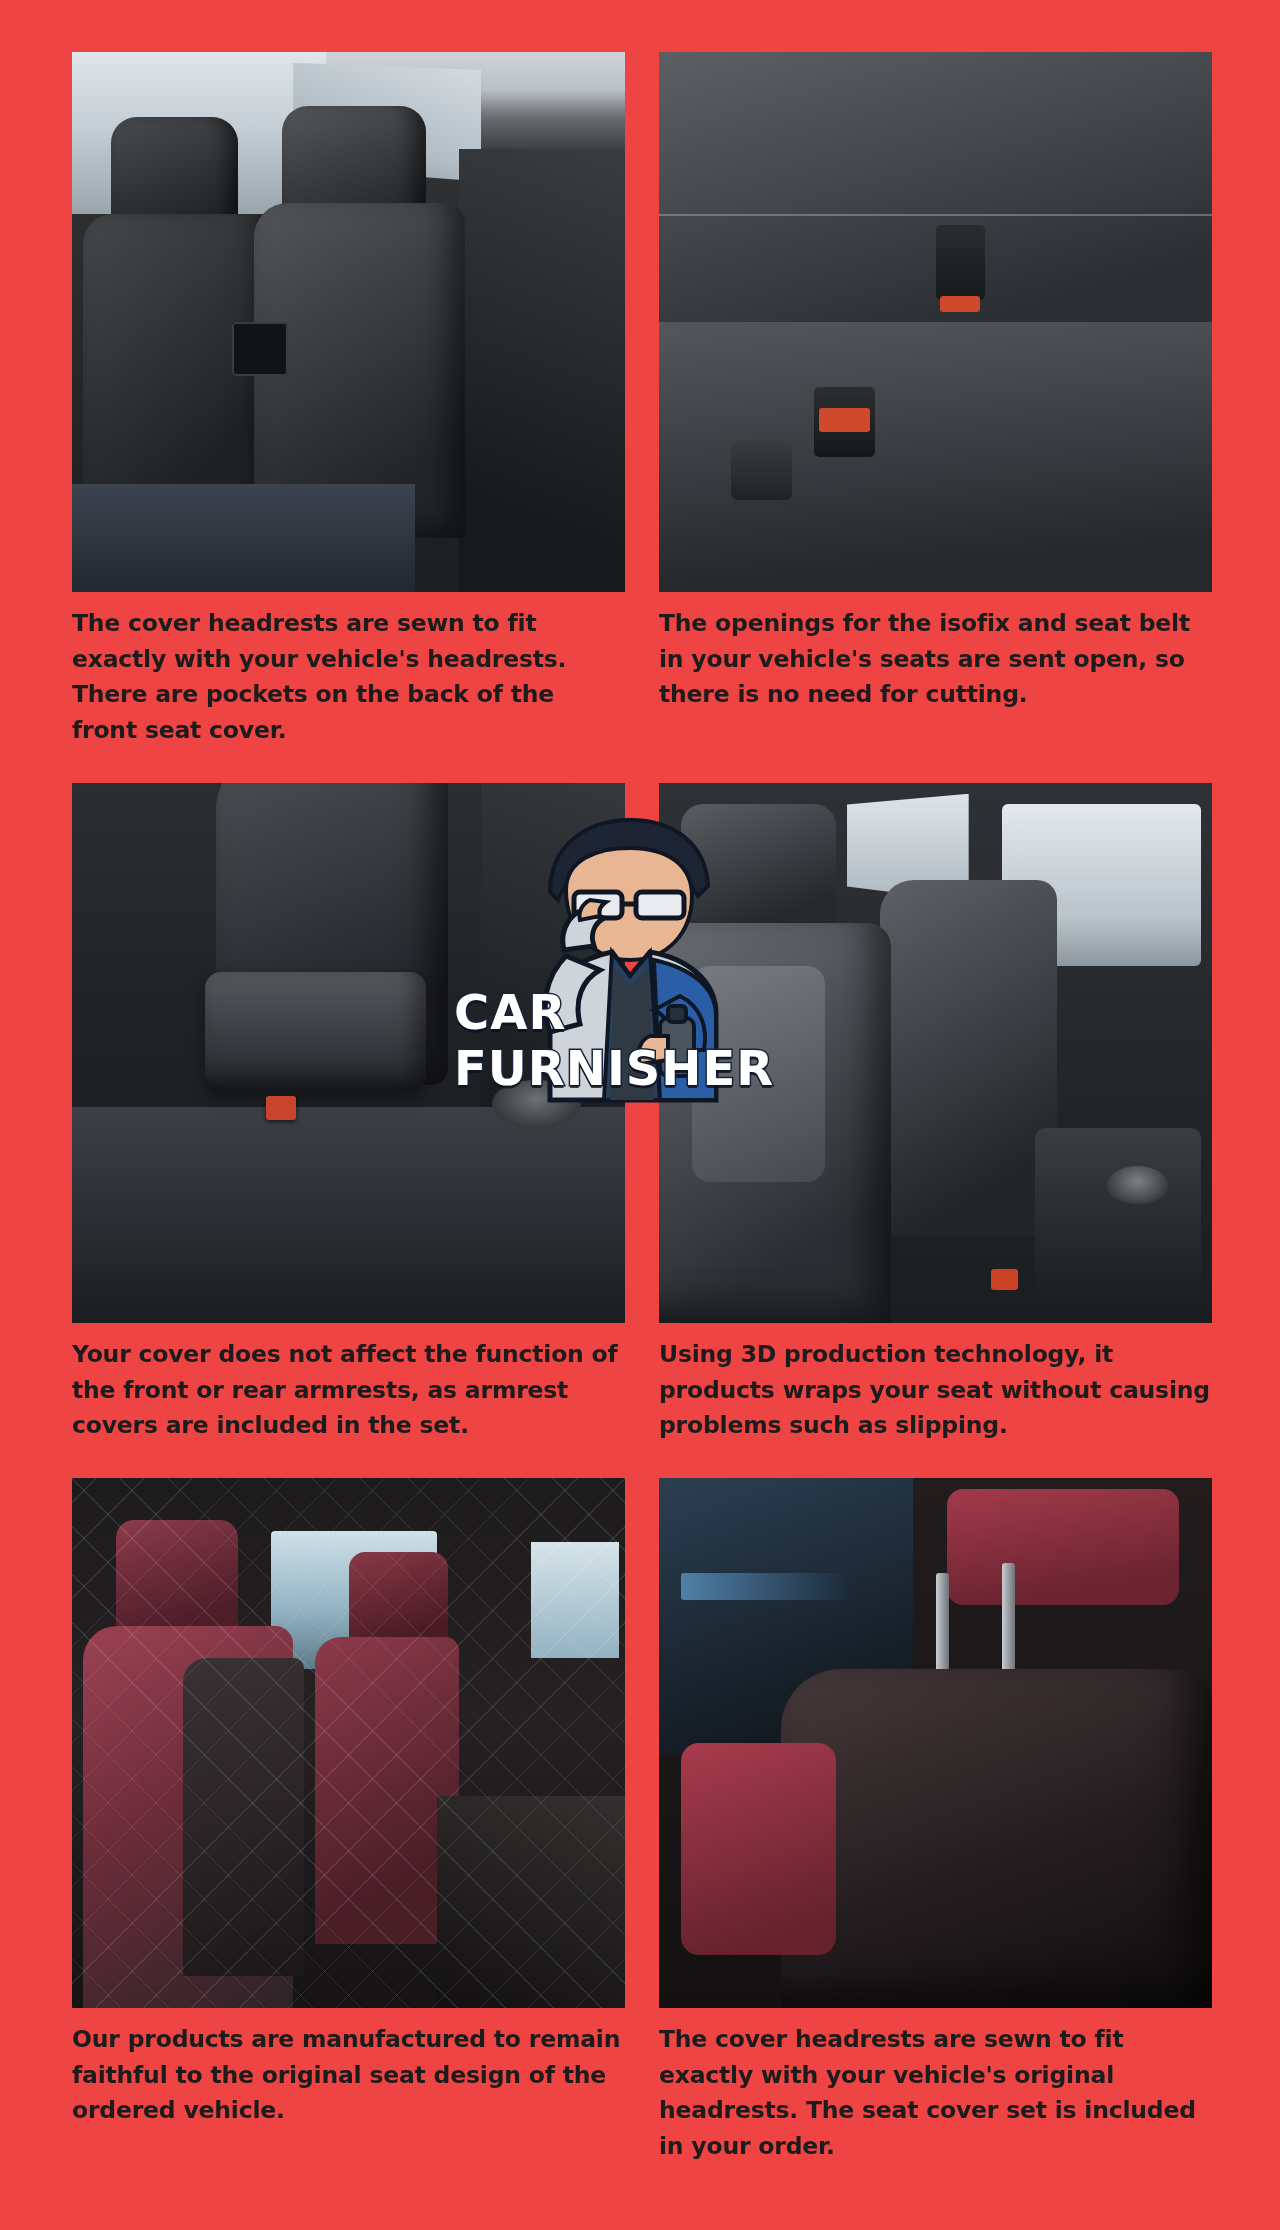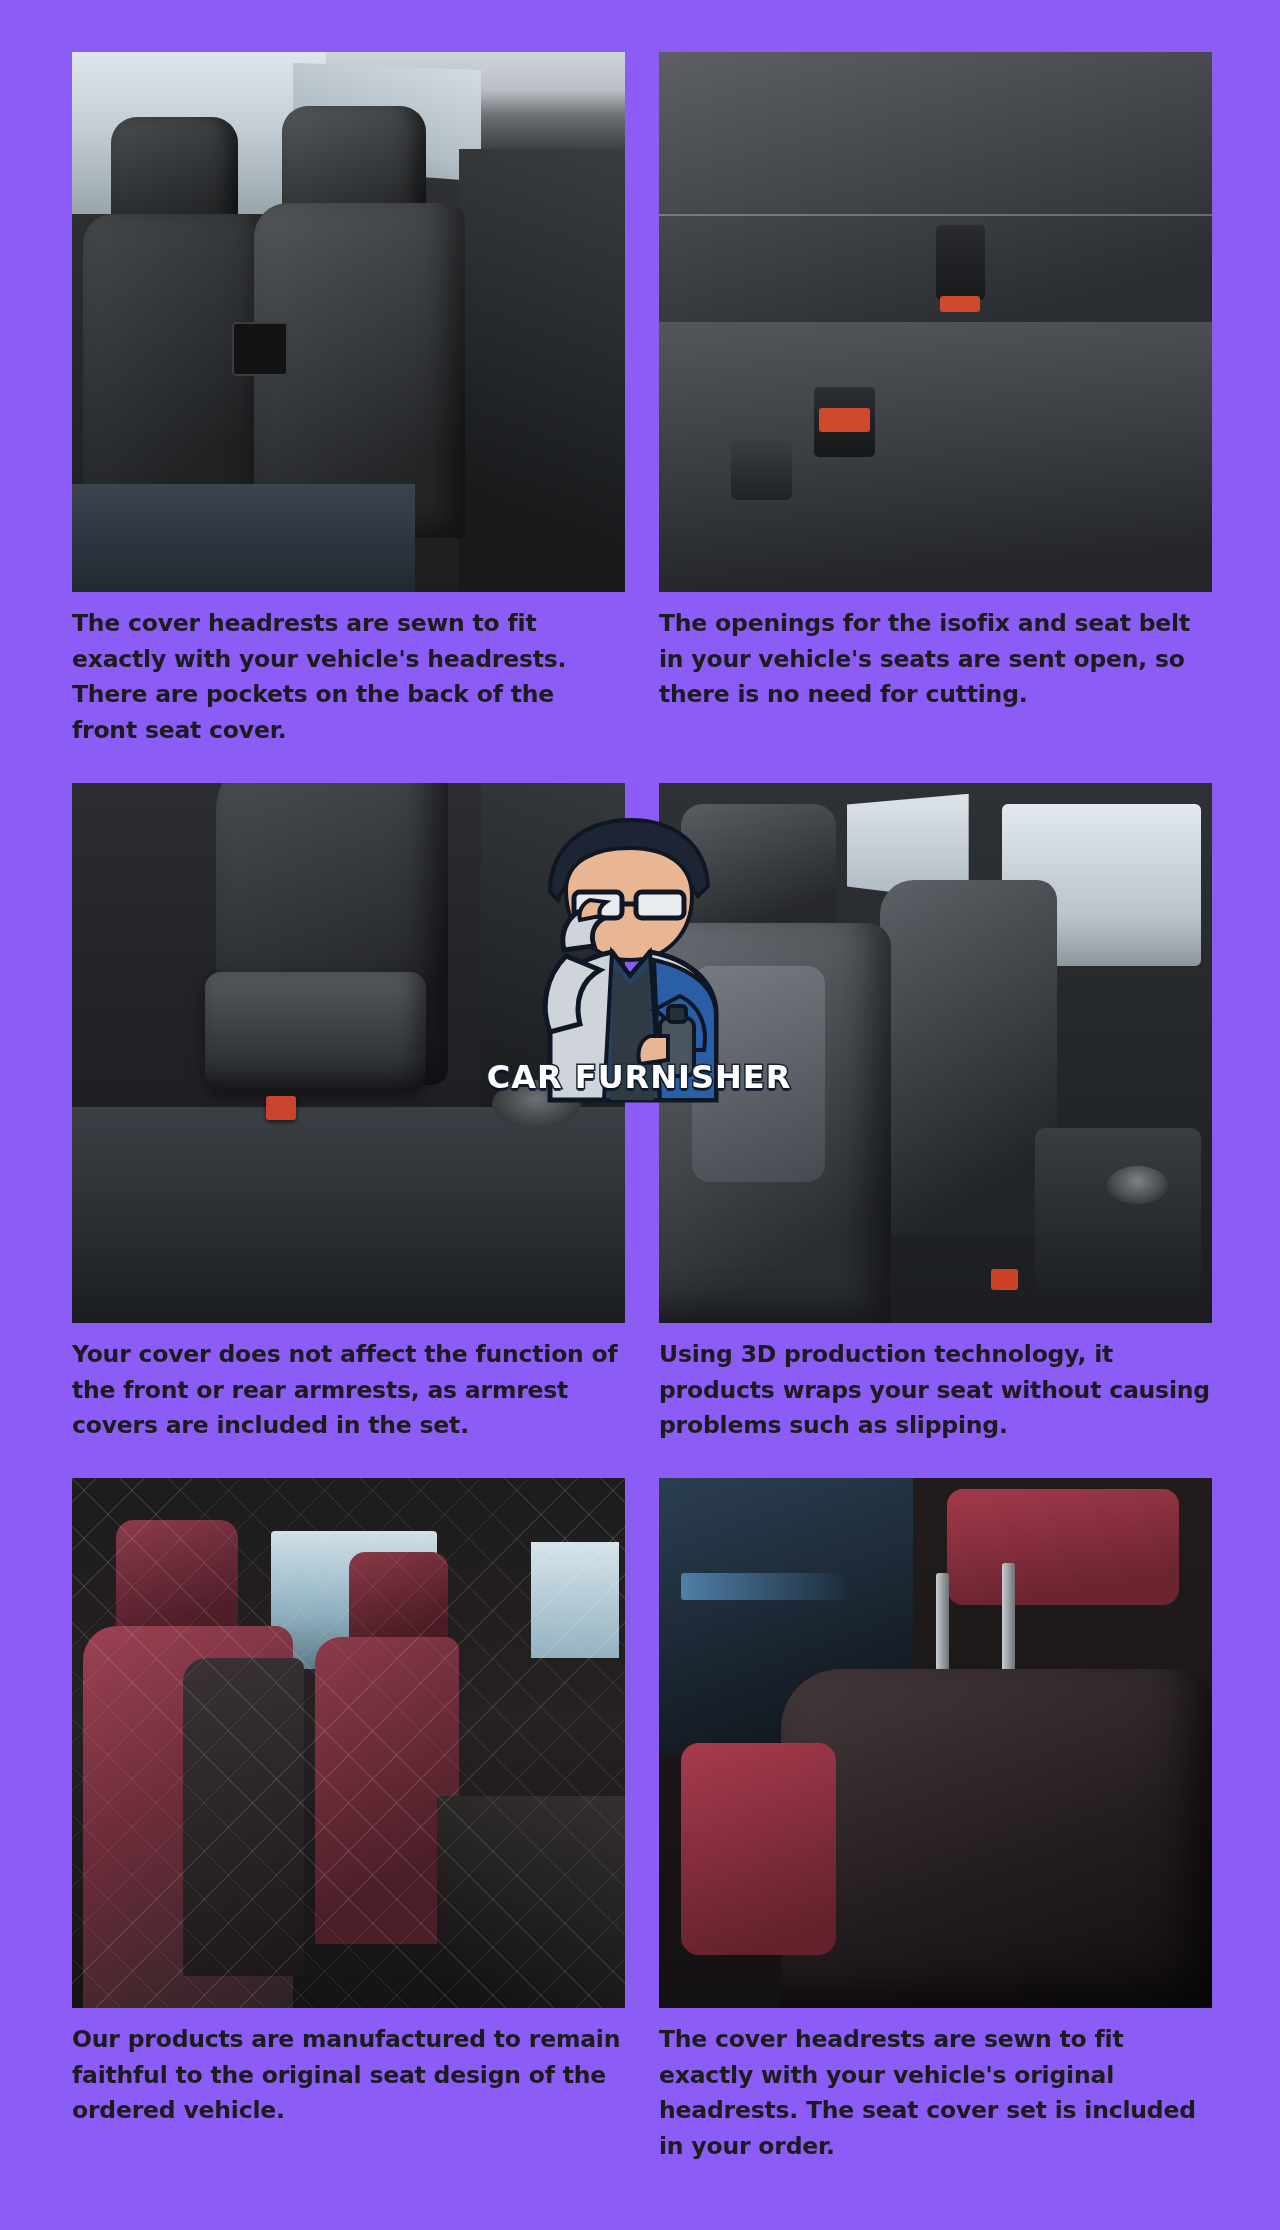--- a/index.html
+++ b/index.html
@@ -10,21 +10,21 @@
   body {
     width: 1280px;
     height: 2230px;
     font-family: "Liberation Sans", sans-serif;
     overflow: hidden;
   }
   .page {
     position: relative;
     width: 1280px;
     height: 2230px;
-    background: #8b5cf6;
+    background: #ef4444;
     box-sizing: border-box;
   }
   .grid {
     position: absolute;
     left: 72px;
     top: 52px;
     width: 1140px;
     display: flex;
     flex-wrap: wrap;
     gap: 34px 34px;
@@ -316,24 +316,23 @@
     left: 454px;
     top: 800px;
     width: 370px;
     height: 320px;
     pointer-events: none;
   }
   .logo .word {
     position: absolute;
     left: 0; bottom: 24px;
     width: 100%;
-    text-align: center;
     font-family: "DejaVu Sans", sans-serif;
     font-weight: bold;
-    font-size: 32px;
+    font-size: 48px;
     letter-spacing: 1px;
     color: #ffffff;
     -webkit-text-stroke: 3px #16243c;
     paint-order: stroke fill;
     text-shadow: 0 3px 0 rgba(10,18,34,.8);
   }
 </style>
 </head>
 <body>
 

